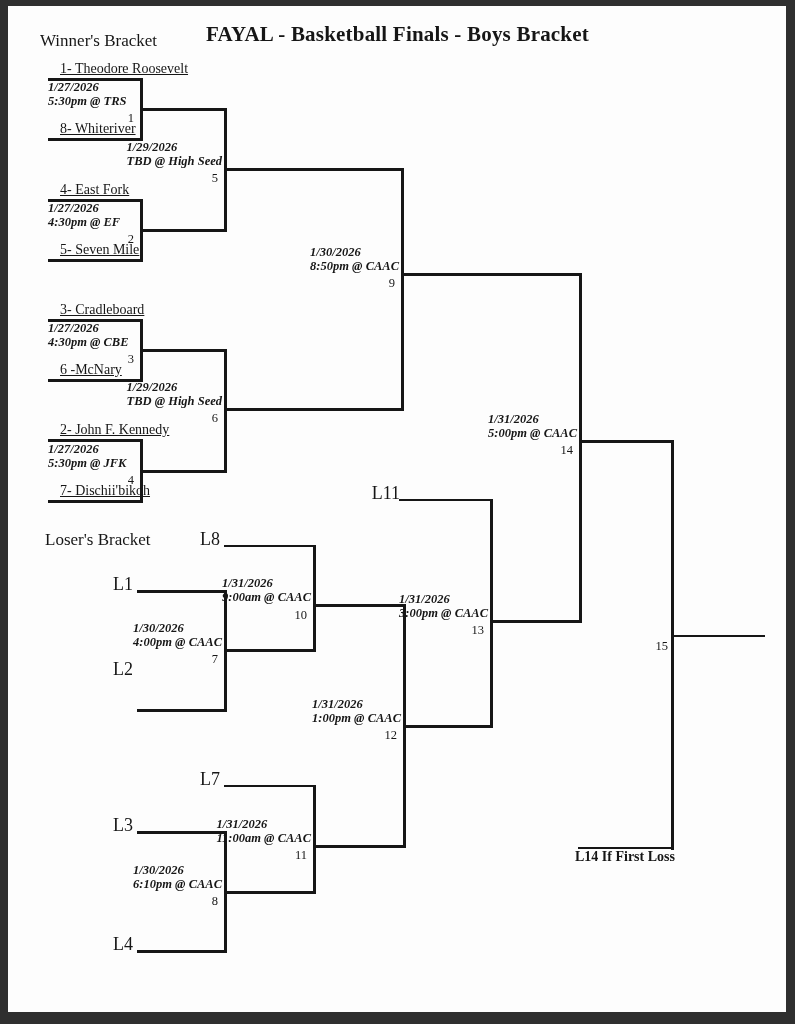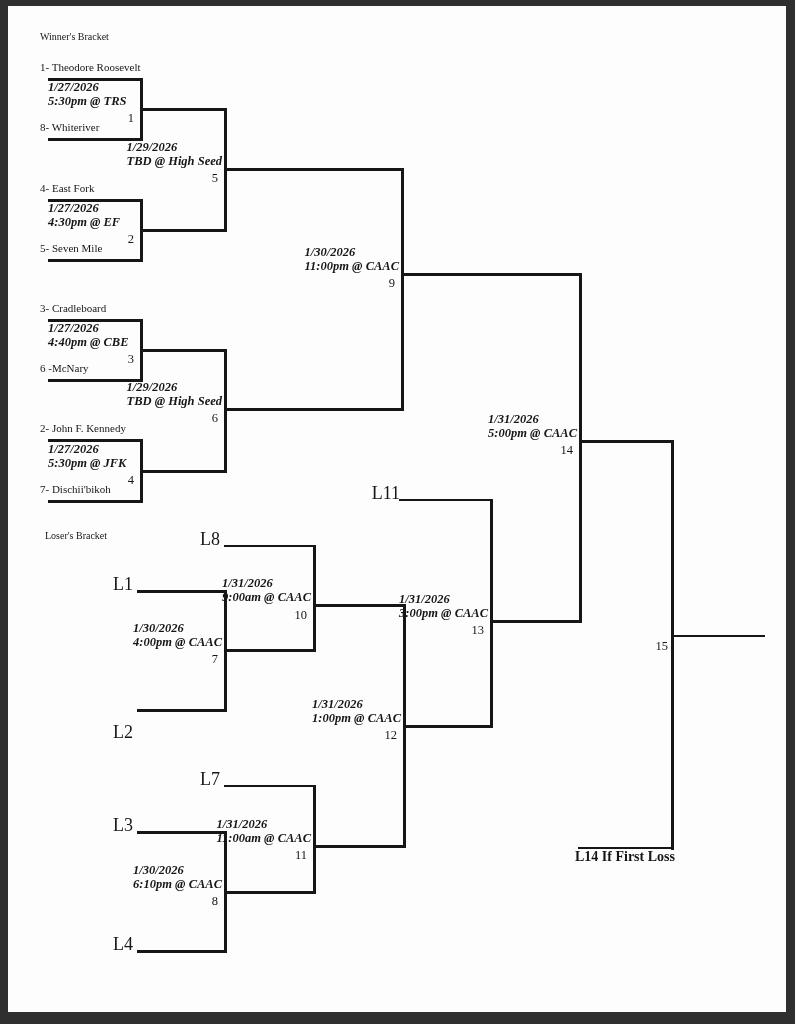--- a/index.html
+++ b/index.html
@@ -1,40 +1,41 @@
 <!DOCTYPE html>
 <html><head>
 <meta charset="utf-8">
 <style>
   html,body{margin:0;padding:0;}
   .screen{position:relative;width:795px;height:1024px;background:#2f2f2f;overflow:hidden;
           font-family:"Liberation Serif", serif;color:#161616;}
   .page{position:absolute;left:8px;top:6px;width:778px;height:1006px;background:#fdfdfd;}
   .title{position:absolute;left:0;top:22px;width:795px;text-align:center;
          font-size:21px;font-weight:bold;letter-spacing:.2px;}
-  .seclabel{position:absolute;font-size:10px;}
+  .seclabel{position:absolute;font-size:17px;}
   .hl{position:absolute;height:3px;background:#161616;}
   .hl.t2{height:2px;}
   .vl{position:absolute;width:3px;background:#161616;}
-  .team{position:absolute;left:40px;font-size:11px;white-space:nowrap;}
+  .team{position:absolute;left:60px;font-size:14px;white-space:nowrap;text-decoration:underline;}
   .ginfo{position:absolute;font-size:12.5px;font-weight:bold;font-style:italic;
          line-height:14px;white-space:nowrap;}
   .ginfo .gdate,.ginfo .gtime{}
   .ginfo.la .gtime{text-align:left;font-style:italic;}
   .gnum{position:absolute;font-size:12.5px;text-align:right;width:24px;}
   .flabel{position:absolute;font-size:18px;text-align:right;width:34px;}
   .l14note{position:absolute;left:570px;top:849px;width:110px;text-align:center;
            font-size:14px;font-weight:bold;white-space:nowrap;}
 </style>
 </head>
 <body>
 
 <div class="screen">
   <div class="page"></div>
 
+  <div class="title">FAYAL - Basketball Finals - Boys Bracket</div>
   <div class="seclabel" style="left:40px;top:31px">Winner's Bracket</div>
   <div class="seclabel" style="left:45px;top:530px">Loser's Bracket</div>
 
   <div class="hl" style="left:48px;top:78px;width:92px"></div>
   <div class="hl" style="left:48px;top:138px;width:92px"></div>
   <div class="vl" style="left:140px;top:78px;height:63px"></div>
   <div class="hl" style="left:140px;top:108px;width:87px"></div>
 
   <div class="hl" style="left:48px;top:199px;width:92px"></div>
   <div class="hl" style="left:48px;top:259px;width:92px"></div>
@@ -95,21 +96,21 @@
   <div class="team" style="top:61px">1- Theodore Roosevelt</div>
   <div class="team" style="top:121px">8- Whiteriver</div>
   <div class="team" style="top:182px">4- East Fork</div>
   <div class="team" style="top:242px">5- Seven Mile</div>
   <div class="team" style="top:302px">3- Cradleboard</div>
   <div class="team" style="top:362px">6 -McNary</div>
   <div class="team" style="top:422px">2- John F. Kennedy</div>
   <div class="team" style="top:483px">7- Dischii'bikoh</div>
 
   <div class="flabel" style="right:662px;top:574px">L1</div>
-  <div class="flabel" style="right:662px;top:722px">L2</div>
+  <div class="flabel" style="right:662px;top:659px">L2</div>
   <div class="flabel" style="right:662px;top:815px">L3</div>
   <div class="flabel" style="right:662px;top:934px">L4</div>
   <div class="flabel" style="right:575px;top:529px">L8</div>
   <div class="flabel" style="right:575px;top:769px">L7</div>
   <div class="flabel" style="right:395px;top:483px">L11</div>
   <div class="l14note">L14 If First Loss</div>
 
   <div class="ginfo la" style="left:48px;top:80px;width:89px">
     <div class="gdate">1/27/2026</div>
     <div class="gtime">5:30pm @ TRS</div>
@@ -117,21 +118,21 @@
   <div class="gnum" style="right:661px;top:111px">1</div>
 
   <div class="ginfo la" style="left:48px;top:201px;width:89px">
     <div class="gdate">1/27/2026</div>
     <div class="gtime">4:30pm @ EF</div>
   </div>
   <div class="gnum" style="right:661px;top:232px">2</div>
 
   <div class="ginfo la" style="left:48px;top:321px;width:89px">
     <div class="gdate">1/27/2026</div>
-    <div class="gtime">4:40pm @ CBE</div>
+    <div class="gtime">4:30pm @ CBE</div>
   </div>
   <div class="gnum" style="right:661px;top:352px">3</div>
 
   <div class="ginfo la" style="left:48px;top:442px;width:89px">
     <div class="gdate">1/27/2026</div>
     <div class="gtime">5:30pm @ JFK</div>
   </div>
   <div class="gnum" style="right:661px;top:473px">4</div>
 
   <div class="ginfo" style="right:573px;top:140px">
@@ -153,21 +154,21 @@
   <div class="gnum" style="right:577px;top:652px">7</div>
 
   <div class="ginfo" style="right:573px;top:863px">
     <div class="gdate">1/30/2026</div>
     <div class="gtime">6:10pm @ CAAC</div>
   </div>
   <div class="gnum" style="right:577px;top:894px">8</div>
 
   <div class="ginfo" style="right:396px;top:245px">
     <div class="gdate">1/30/2026</div>
-    <div class="gtime">11:00pm @ CAAC</div>
+    <div class="gtime">8:50pm @ CAAC</div>
   </div>
   <div class="gnum" style="right:400px;top:276px">9</div>
 
   <div class="ginfo" style="right:484px;top:576px">
     <div class="gdate">1/31/2026</div>
     <div class="gtime">9:00am @ CAAC</div>
   </div>
   <div class="gnum" style="right:488px;top:608px">10</div>
 
   <div class="ginfo" style="right:484px;top:817px">

